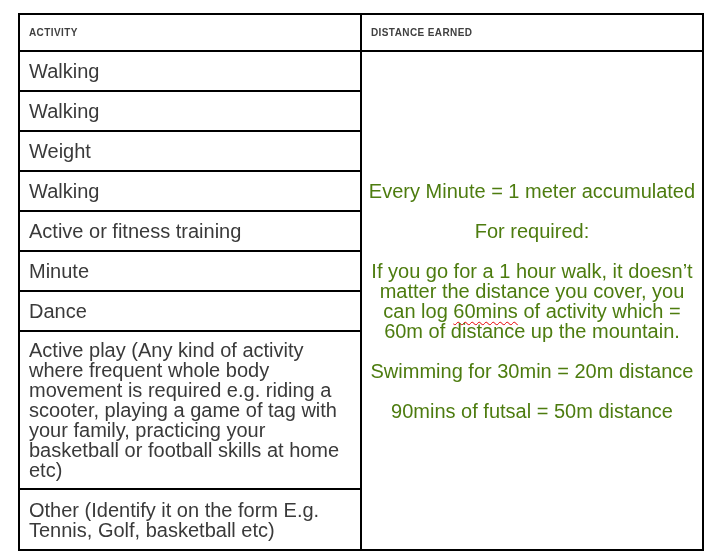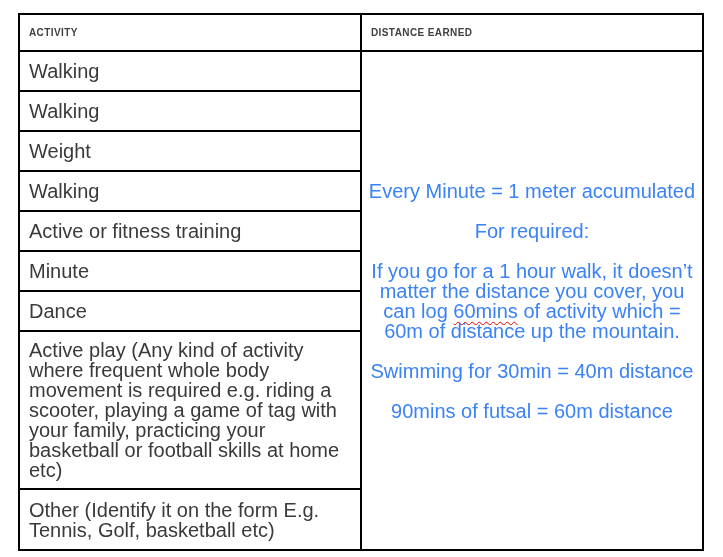--- a/index.html
+++ b/index.html
@@ -39,21 +39,21 @@
   td.act {
     color: #3a3a3a;
     line-height: 20px;
     padding: 8px 10px 8px 9px;
     vertical-align: middle;
   }
   tr.row-normal td.act { height: 40px; }
   tr.row-tall td.act   { height: 154px; vertical-align: middle; }
   tr.row-other td.act  { height: 61px;  vertical-align: middle; }
   td.dist {
-    color: #3b82f6;
+    color: #4d7c0f;
     line-height: 20px;
     text-align: center;
     vertical-align: middle;
     padding: 4px 6px;
   }
   td.dist p { margin: 20px 0; }
   .misspelled {
     text-decoration-line: underline;
     text-decoration-style: wavy;
     text-decoration-color: #e60000;
@@ -75,22 +75,22 @@
       <th>DISTANCE EARNED</th>
     </tr>
   </thead>
   <tbody>
     <tr class="row-normal">
       <td class="act">Walking</td>
       <td class="dist" rowspan="9">
         <p>Every Minute = 1 meter accumulated</p>
         <p>For required:</p>
         <p><span>If you go for a 1 hour walk, it doesn’t matter the distance you cover, you can log </span><span class="misspelled">60mins</span><span> of activity which = 60m of distance up the mountain.</span></p>
-        <p>Swimming for 30min = 40m distance</p>
-        <p>90mins of futsal = 60m distance</p>
+        <p>Swimming for 30min = 20m distance</p>
+        <p>90mins of futsal = 50m distance</p>
       </td>
     </tr>
     <tr class="row-normal">
       <td class="act">Walking</td>
     </tr>
     <tr class="row-normal">
       <td class="act">Weight</td>
     </tr>
     <tr class="row-normal">
       <td class="act">Walking</td>

